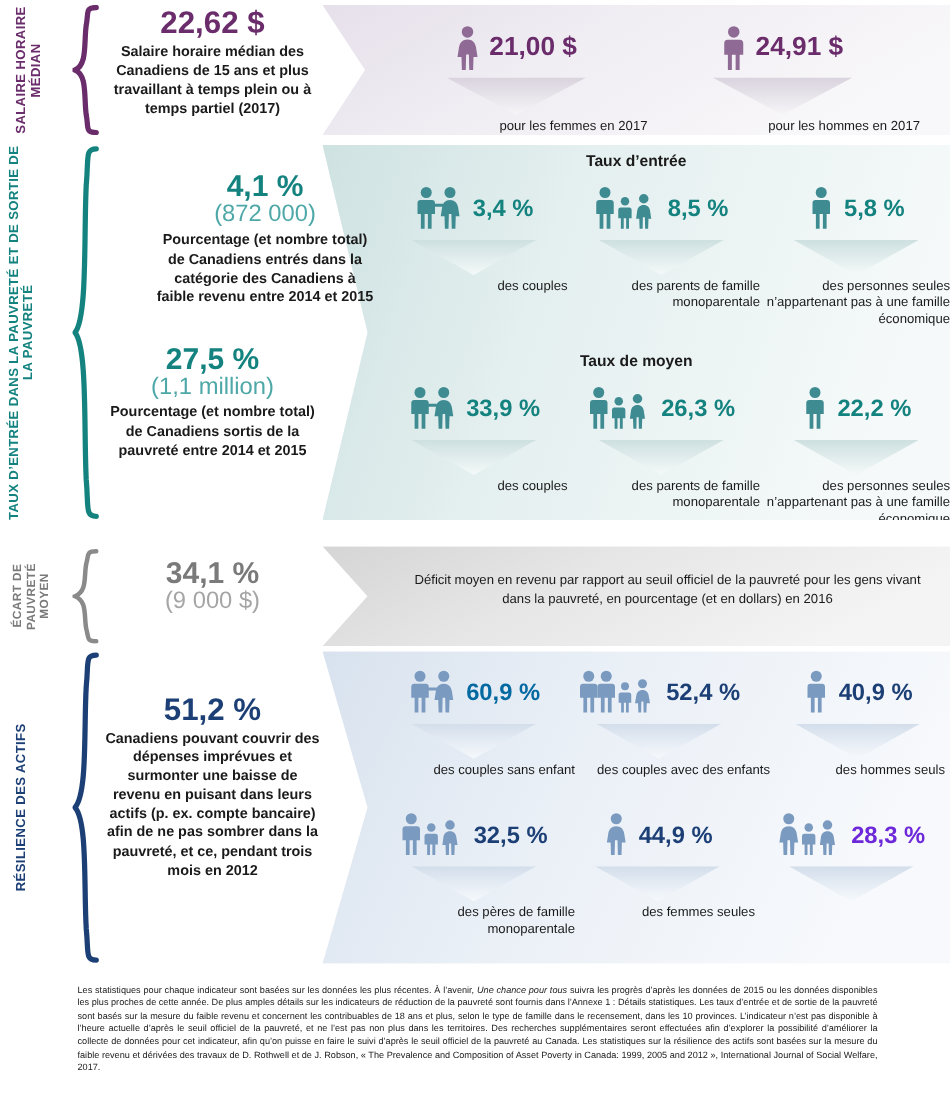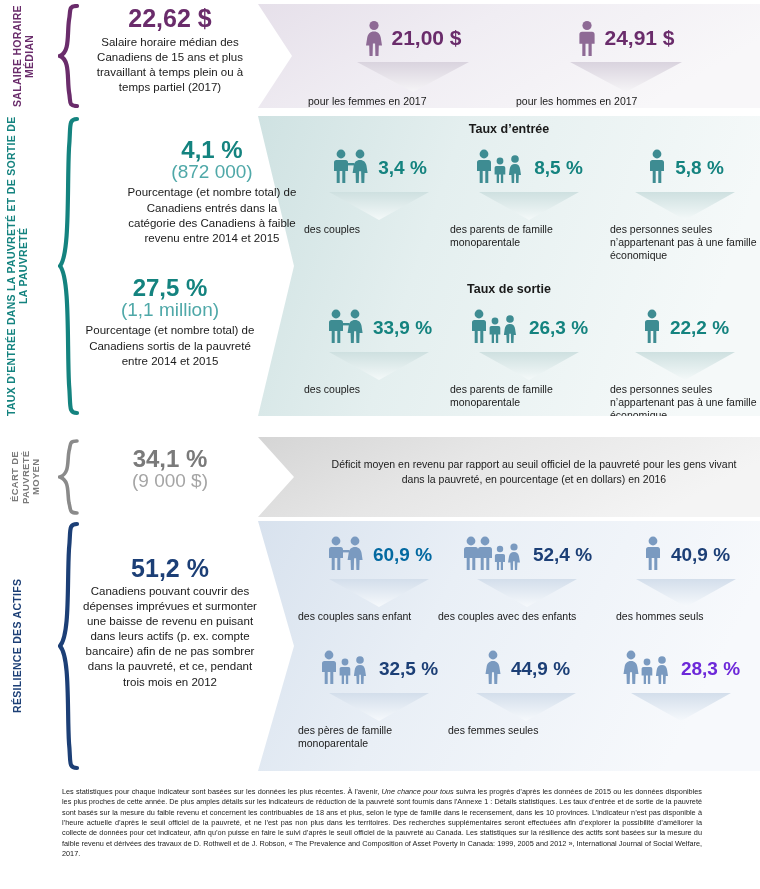--- a/index.html
+++ b/index.html
@@ -29,38 +29,38 @@
     font-weight: 300;
   }
   .brace svg { display:block; }
 
   .leftcol {
     position: absolute;
     text-align: center;
   }
   .bignum { font-weight: bold; line-height: 1.02; }
   .subnum { font-weight: normal; line-height: 1.05; }
-  .desc { font-weight: normal; font-size: 11.5px; line-height: 1.32; color:#1a1a1a;text-align:center; }
+  .desc { font-weight: bold; font-size: 11.5px; line-height: 1.32; color:#1a1a1a;text-align:center; }
 
   
   .panel {
     position: absolute;
     overflow: hidden;
   }
   .panel .chev {
     position: absolute; inset: 0;
   }
 
   .grouphead {
     position: absolute;
     font-weight: bold; font-size: 12.5px; color:#1a1a1a;
     text-align:center;
   }
 
-  .stat { position: absolute; text-align: left; }
+  .stat { position: absolute; text-align: right; }
   .statrow { display: flex; align-items: center; justify-content: center; gap: 7px; height: 52px; }
   .statrow .icons { display:flex; align-items:flex-end; gap:1px; }
   .statval { font-weight: bold; white-space: nowrap; }
   .arrowwrap { display:flex; justify-content:center; margin-top:-2px; }
   .caption { font-size: 10.5px; line-height: 1.25; color:#1a1a1a; margin-top: 3px; }
 
   .footnote {
     position: absolute;
     left: 62px; top: 787px; width: 640px;
     font-size: 7.3px; line-height: 1.42; color: #1a1a1a;
@@ -213,21 +213,21 @@
           <span class="statval" style="color:#14837F;font-size:19px;">5,8 %</span>
         </div>
         <div class="arrowwrap">
           <svg width="100" height="28" viewBox="0 0 100 28">
               <path d="M0,0 H100 L50,28 Z" fill="url(#ar2)"></path>
             </svg>
         </div>
         <div class="caption">des personnes seules n’appartenant pas à une famille économique</div>
       </div>
 
-      <div class="grouphead" style="left:0;top:166px;width:502px;">Taux de sortie</div>
+      <div class="grouphead" style="left:0;top:166px;width:502px;">Taux de moyen</div>
 
       <div class="stat" style="left:46px; top:186px; width:150px;">
         <div class="statrow">
           <span class="icons">
             <svg width="40" height="38" viewBox="0 0 40 38">
                 <circle cx="10" cy="5" r="4.4" fill="#3E8C92"></circle>
                 <path d="M5.4 11h9.2c1.5 0 2.4 1 2.4 2.5v8.6h-2.7V34h-3V22.1h-2.6V34h-3V22.1H3v-8.6C3 12 3.9 11 5.4 11z" fill="#3E8C92"></path>
                 <circle cx="29" cy="5" r="4.4" fill="#3E8C92"></circle>
                 <path d="M29 11c-3.7 0-5.8 2.4-6.3 5.8L21.6 24h3l.3 10h2.9l.3-11.8h2l.3 11.8h2.9l.3-10h3l-1.1-7.2C34.8 13.4 32.7 11 29 11z" fill="#3E8C92"></path>
                 <path d="M15.5 14 h8 v2.4 h-8z" fill="#3E8C92"></path>

